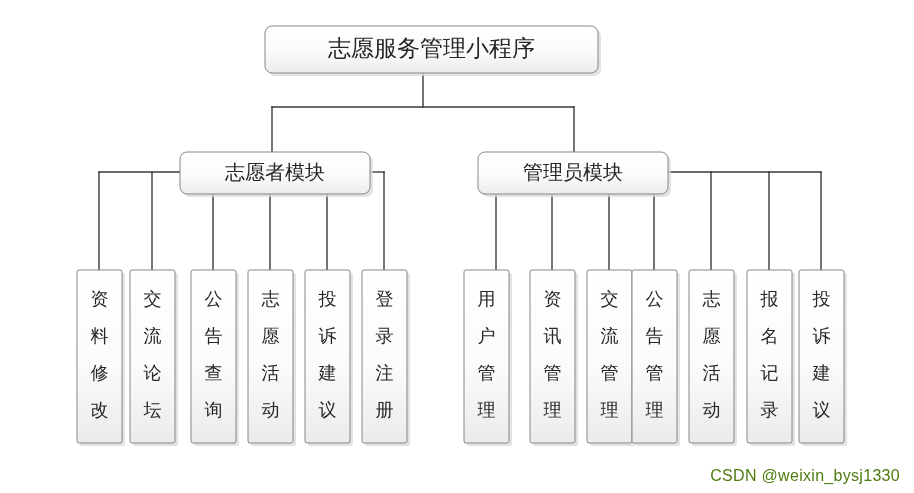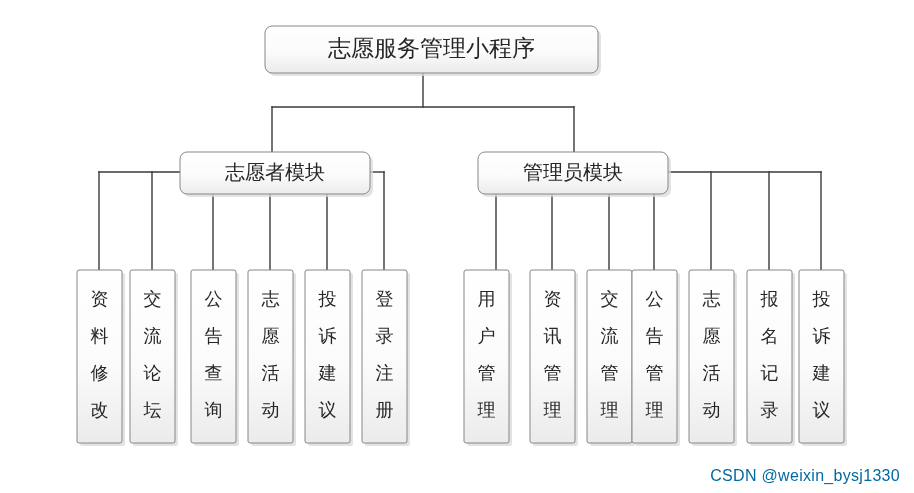--- a/index.html
+++ b/index.html
@@ -42,21 +42,21 @@
     text-anchor: middle;
     dominant-baseline: middle;
   }
   .label-root { font-size: 23px; }
   .label-module { font-size: 20px; }
   .label-leaf { font-size: 18px; }
   .watermark {
     position: absolute;
     right: 14px;
     bottom: 8px;
-    color: #0369a1;
+    color: #4d7c0f;
     font-family: "Liberation Sans", "DejaVu Sans", sans-serif;
     font-size: 16px;
     letter-spacing: 0.3px;
     white-space: nowrap;
   }
 </style>
 </head>
 <body>
 
 <svg id="diagram" viewBox="0 0 914 493">

